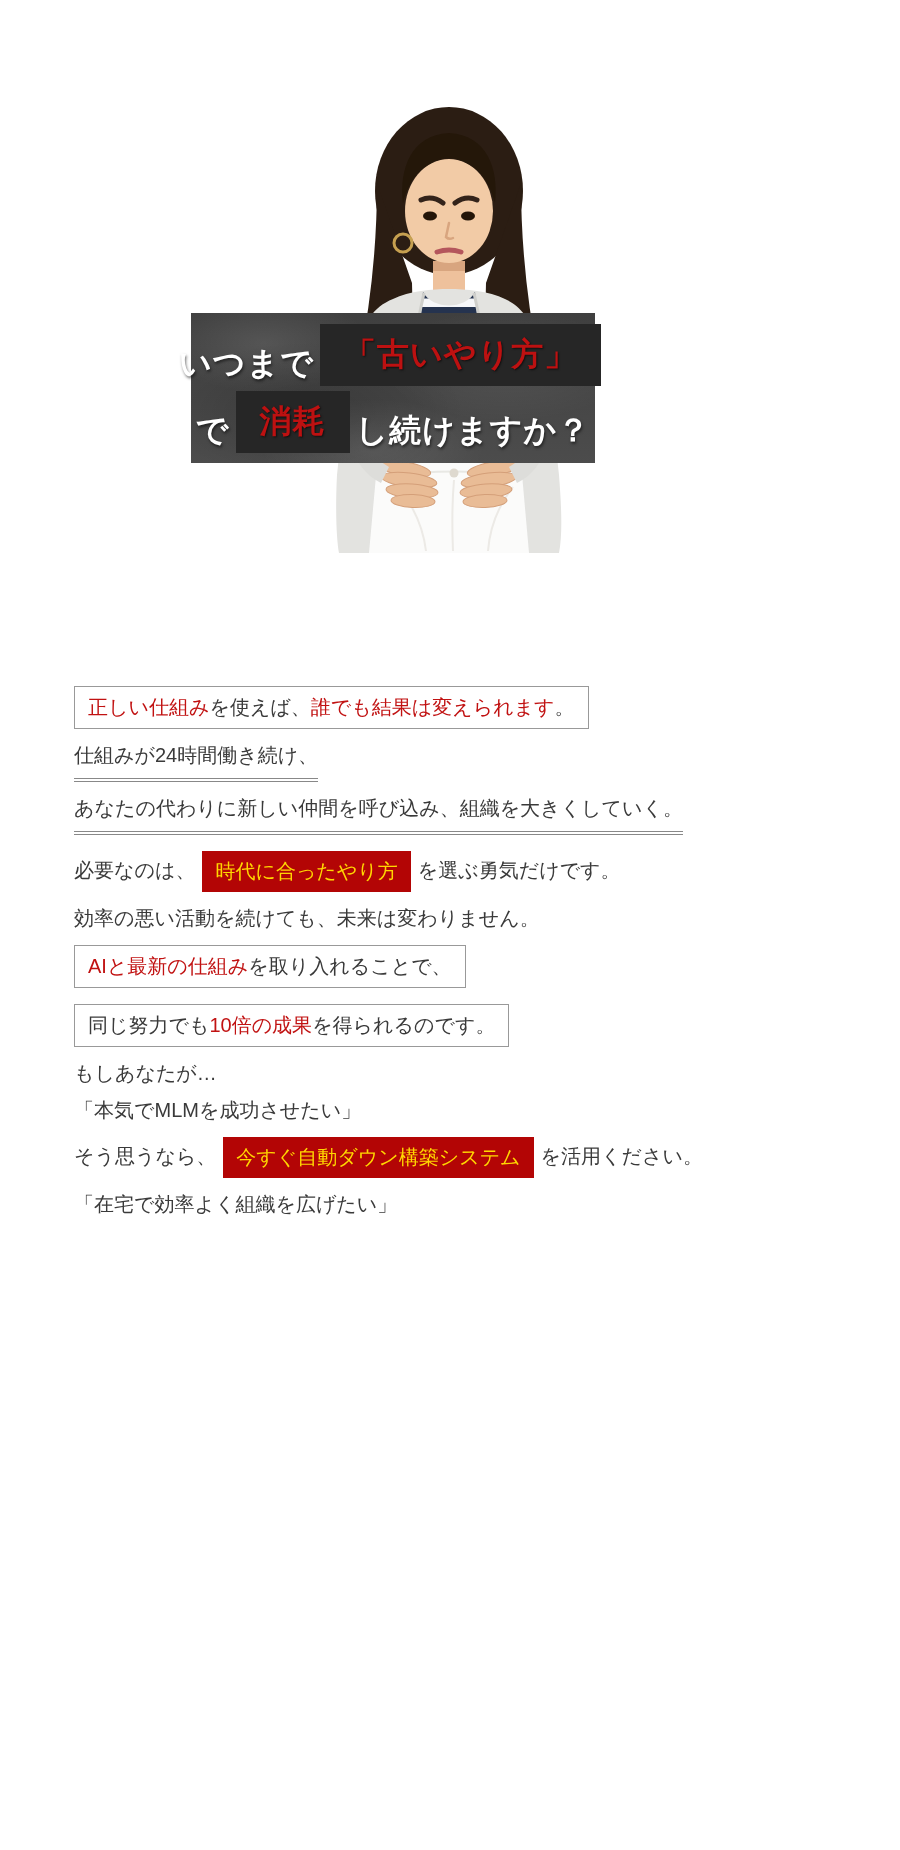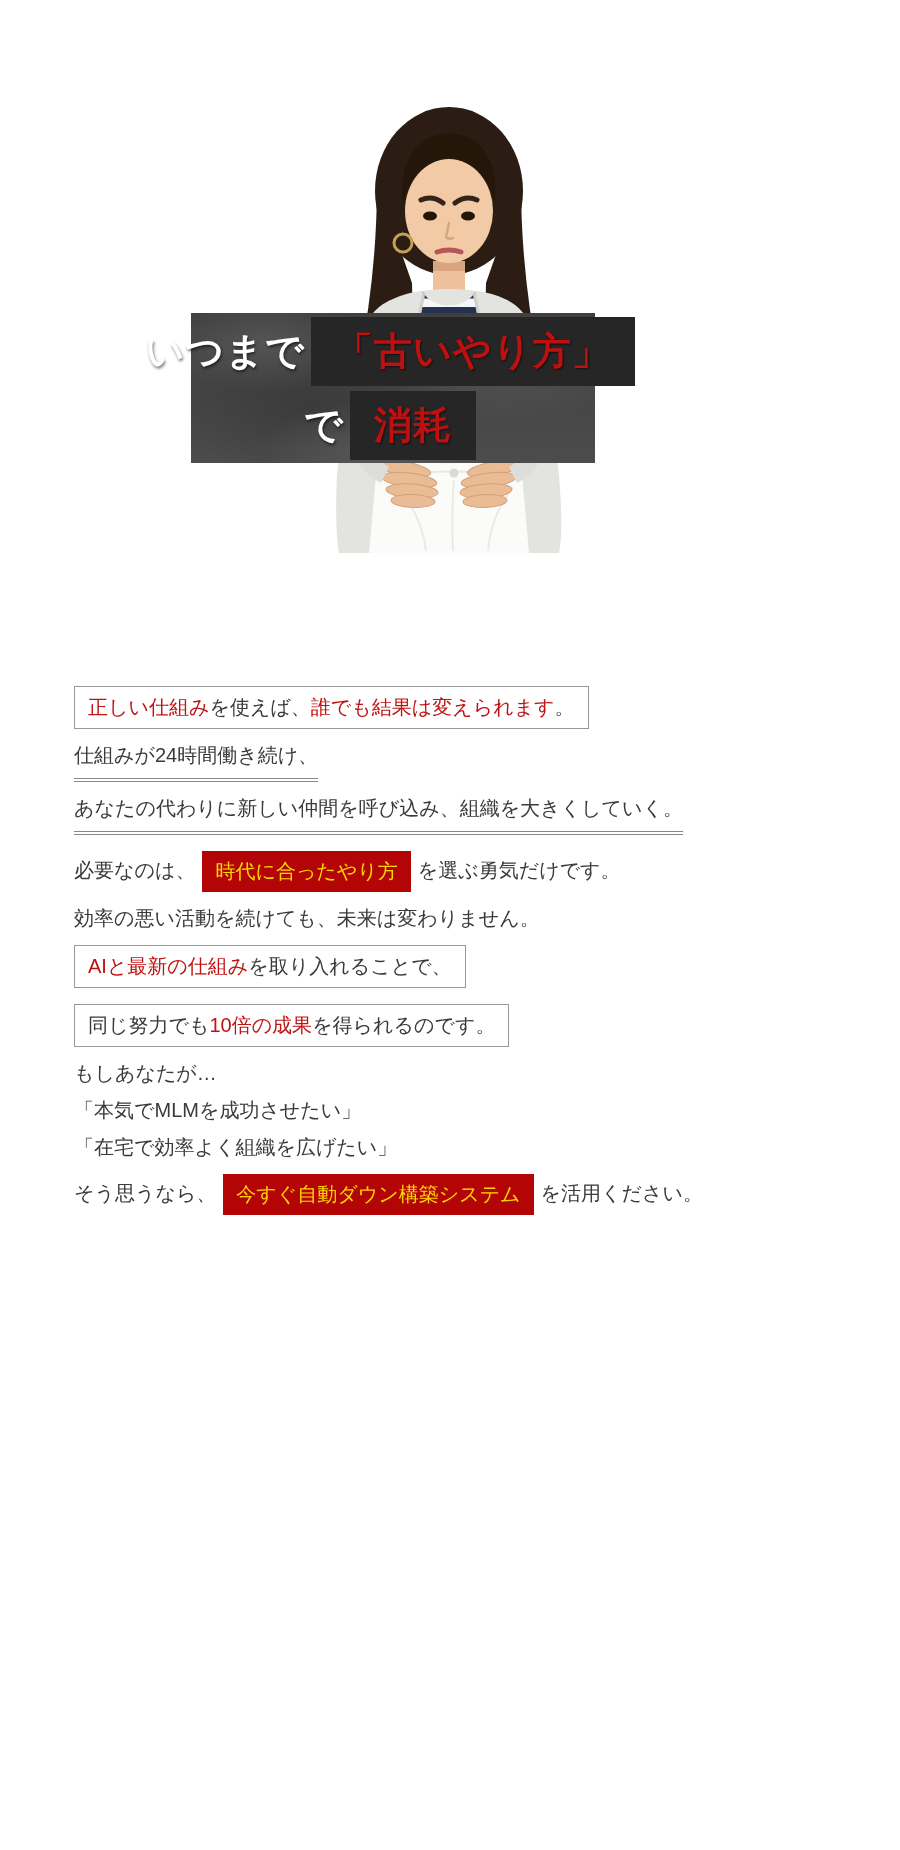--- a/index.html
+++ b/index.html
@@ -16,22 +16,22 @@
     background-color:#4a4a4a;
     background-image:
       radial-gradient(150px 70px at 18% 20%, rgba(255,255,255,0.10), transparent 70%),
       radial-gradient(180px 80px at 78% 35%, rgba(255,255,255,0.07), transparent 70%),
       radial-gradient(160px 70px at 45% 90%, rgba(255,255,255,0.09), transparent 70%),
       radial-gradient(220px 100px at 30% 65%, rgba(0,0,0,0.18), transparent 70%),
       linear-gradient(180deg, rgba(30,30,30,0.25), rgba(90,90,90,0.12));
     display:flex;flex-direction:column;align-items:center;justify-content:center;
     gap:5px;z-index:5;
   }
-  .banner-line{display:flex;align-items:center;white-space:nowrap;
-    font-size:38px;font-weight:900;letter-spacing:1px;color:#ffffff;
+  .banner-line{display:flex;align-items:flex-end;white-space:nowrap;
+    font-size:32px;font-weight:900;letter-spacing:1px;color:#ffffff;
     text-shadow:1px 2px 3px rgba(0,0,0,0.55);}
   .banner-dark-box{
     background:#262626;color:#bd1111;padding:9px 24px;margin:0 6px;
     text-shadow:1px 1px 2px rgba(0,0,0,0.6);
   }
   
   .content{padding:0 58px;font-size:20px;line-height:1.05;}
   .content .block{margin:16px;}
   .outline-box{
     display:inline-block;border:1px solid #999999;padding:10px 13px;background:#ffffff;
@@ -130,20 +130,21 @@
     </svg>
 
     <div class="banner">
       <div class="banner-line">
         <span>いつまで</span>
         <span class="banner-dark-box">「古いやり方」</span>
       </div>
       <div class="banner-line">
         <span>で</span>
         <span class="banner-dark-box">消耗</span>
+        <span>し続けますか？</span>
       </div>
     </div>
   </div>
 
   <div class="content">
 
     <div class="block">
       <span class="outline-box">
         <span class="red-text">正しい仕組み</span><span>を使えば、</span><span class="red-text">誰でも結果は変えられます</span><span>。</span>
       </span>
@@ -174,20 +175,20 @@
     <div class="block mt-b9">
       <span class="outline-box">
         <span>同じ努力でも</span><span class="red-text">10倍の成果</span><span>を得られるのです。</span>
       </span>
     </div>
 
     <div class="block mt-b10">もしあなたが…</div>
 
     <div class="block mt-b11">「本気でMLMを成功させたい」</div>
 
-    <div class="block mt-b12">「在宅で効率よく組織を広げたい」</div>
-
     <div class="block mt-b13">
       <span>そう思うなら、</span><span class="hl">今すぐ自動ダウン構築システム</span><span>を活用ください。</span>
     </div>
+
+    <div class="block mt-b12">「在宅で効率よく組織を広げたい」</div>
 
   </div>
 </div>
 
 </body></html>

